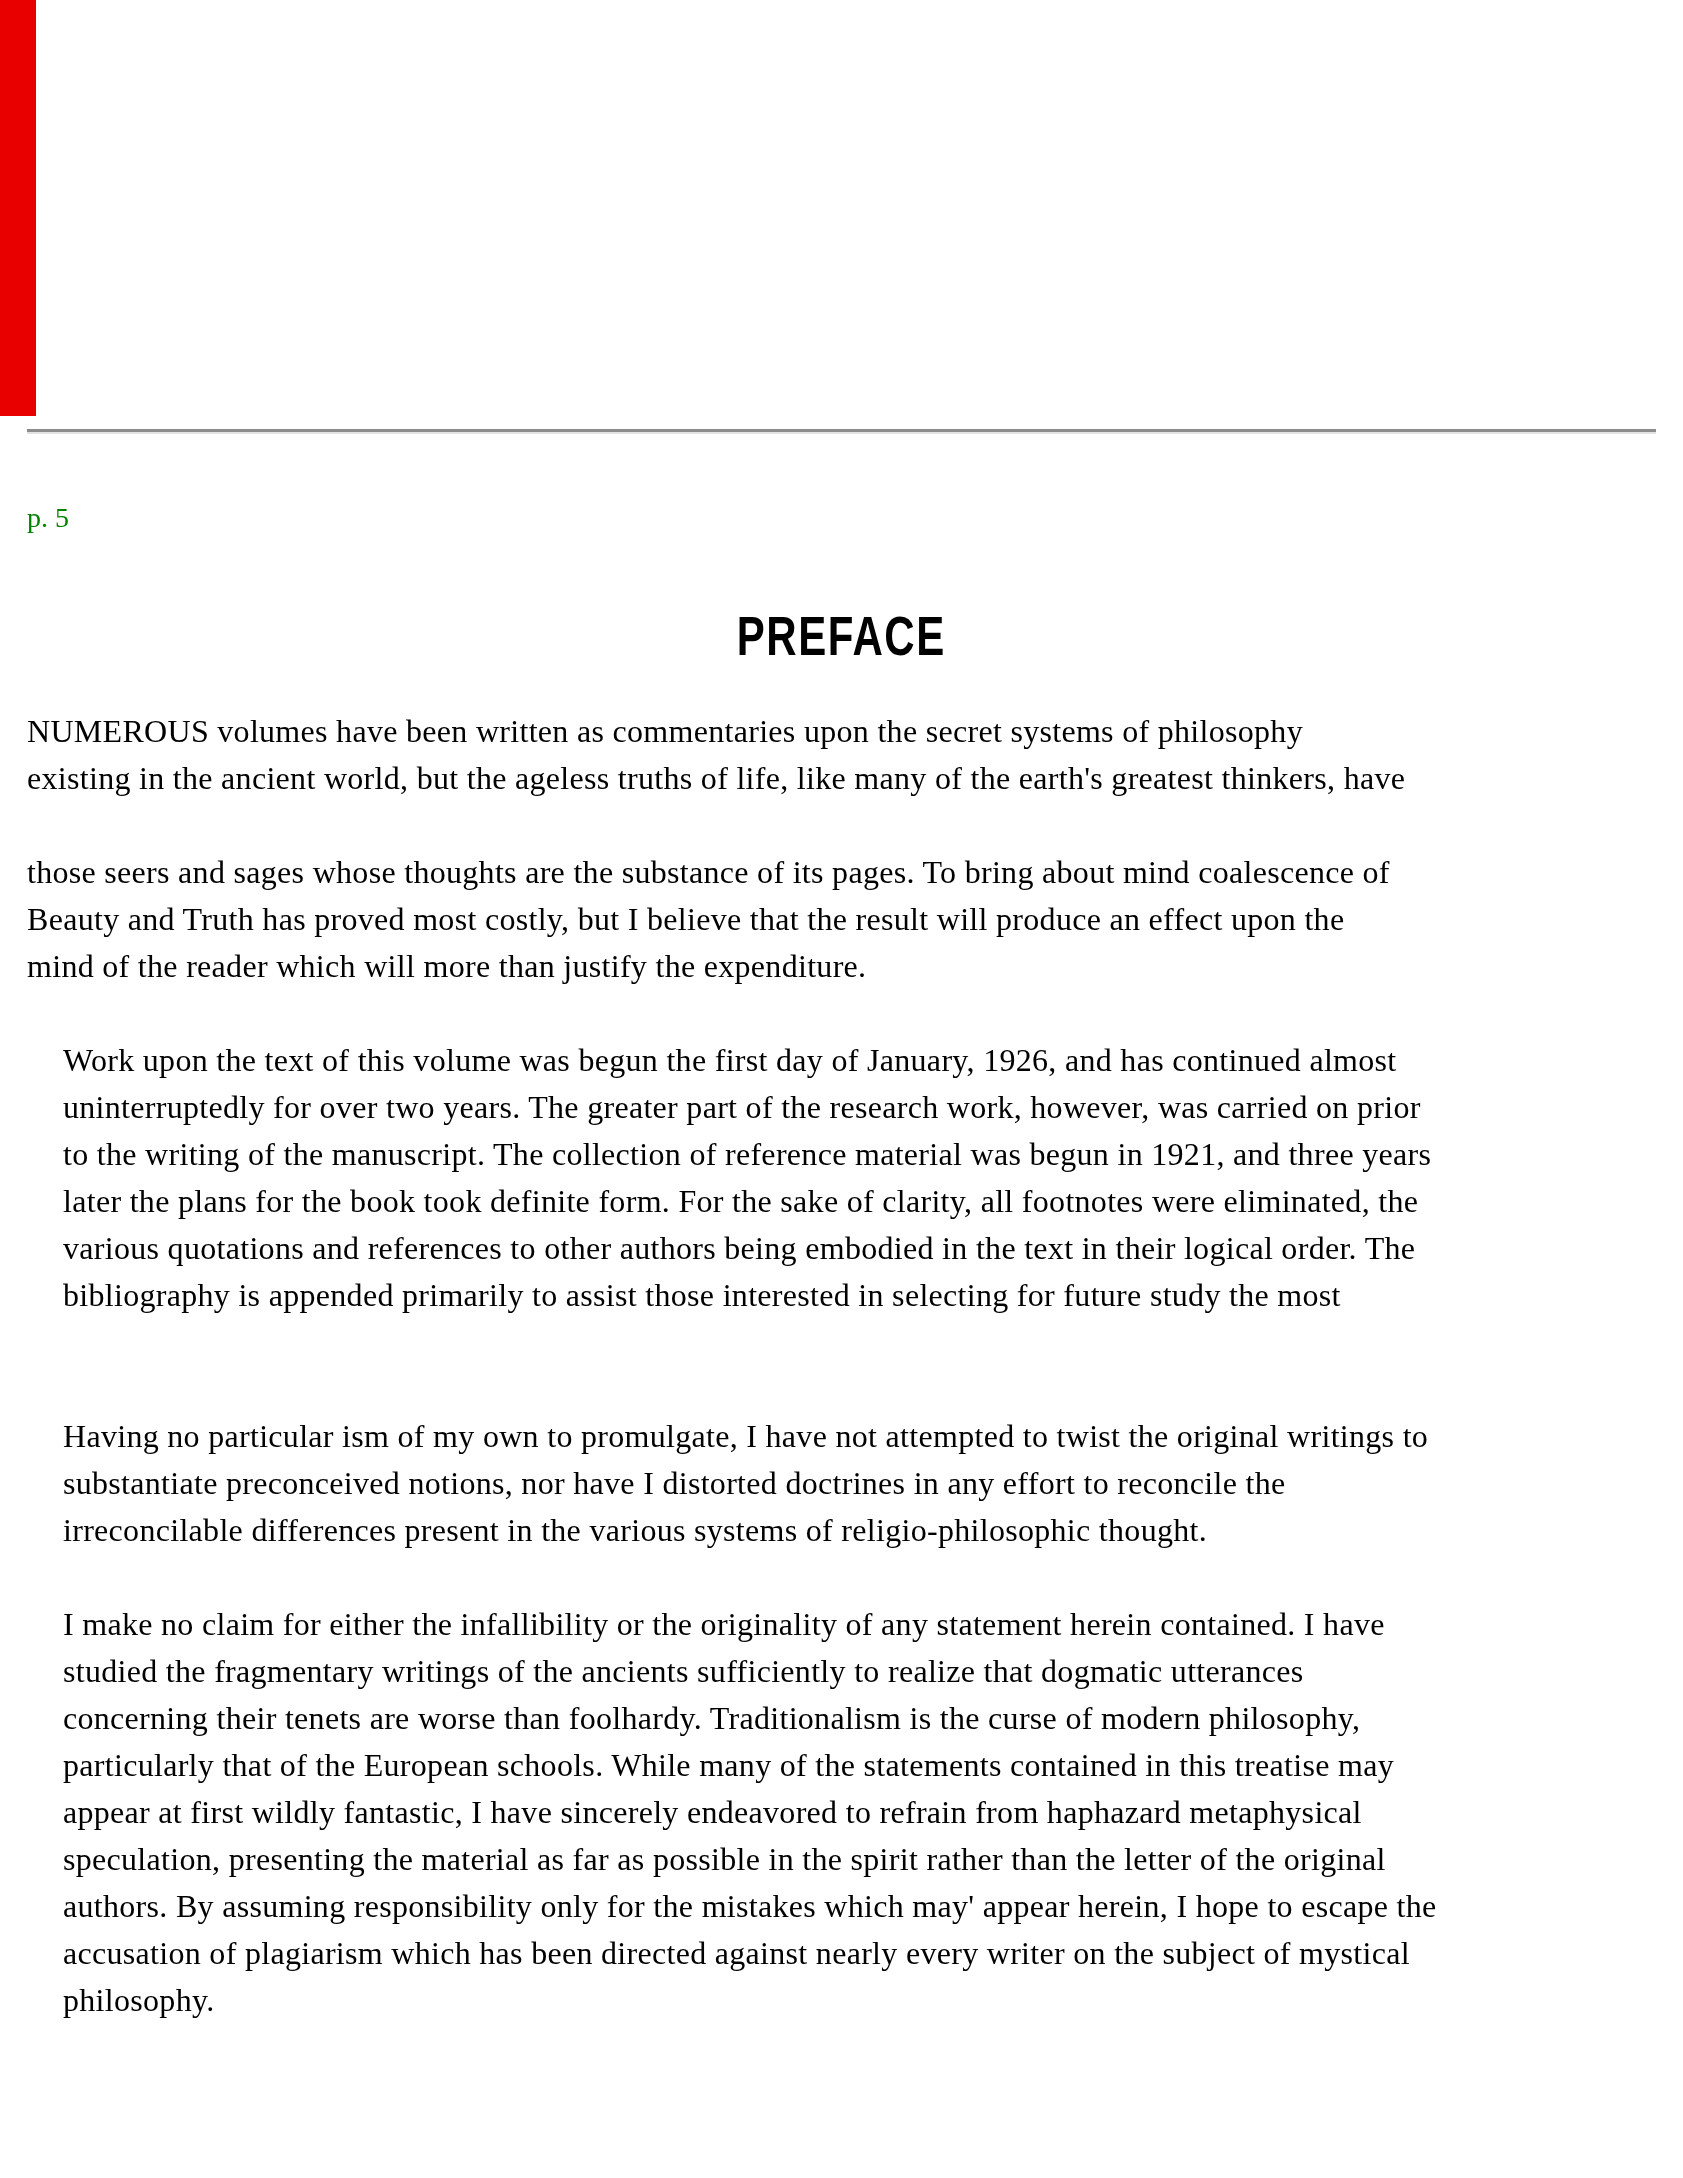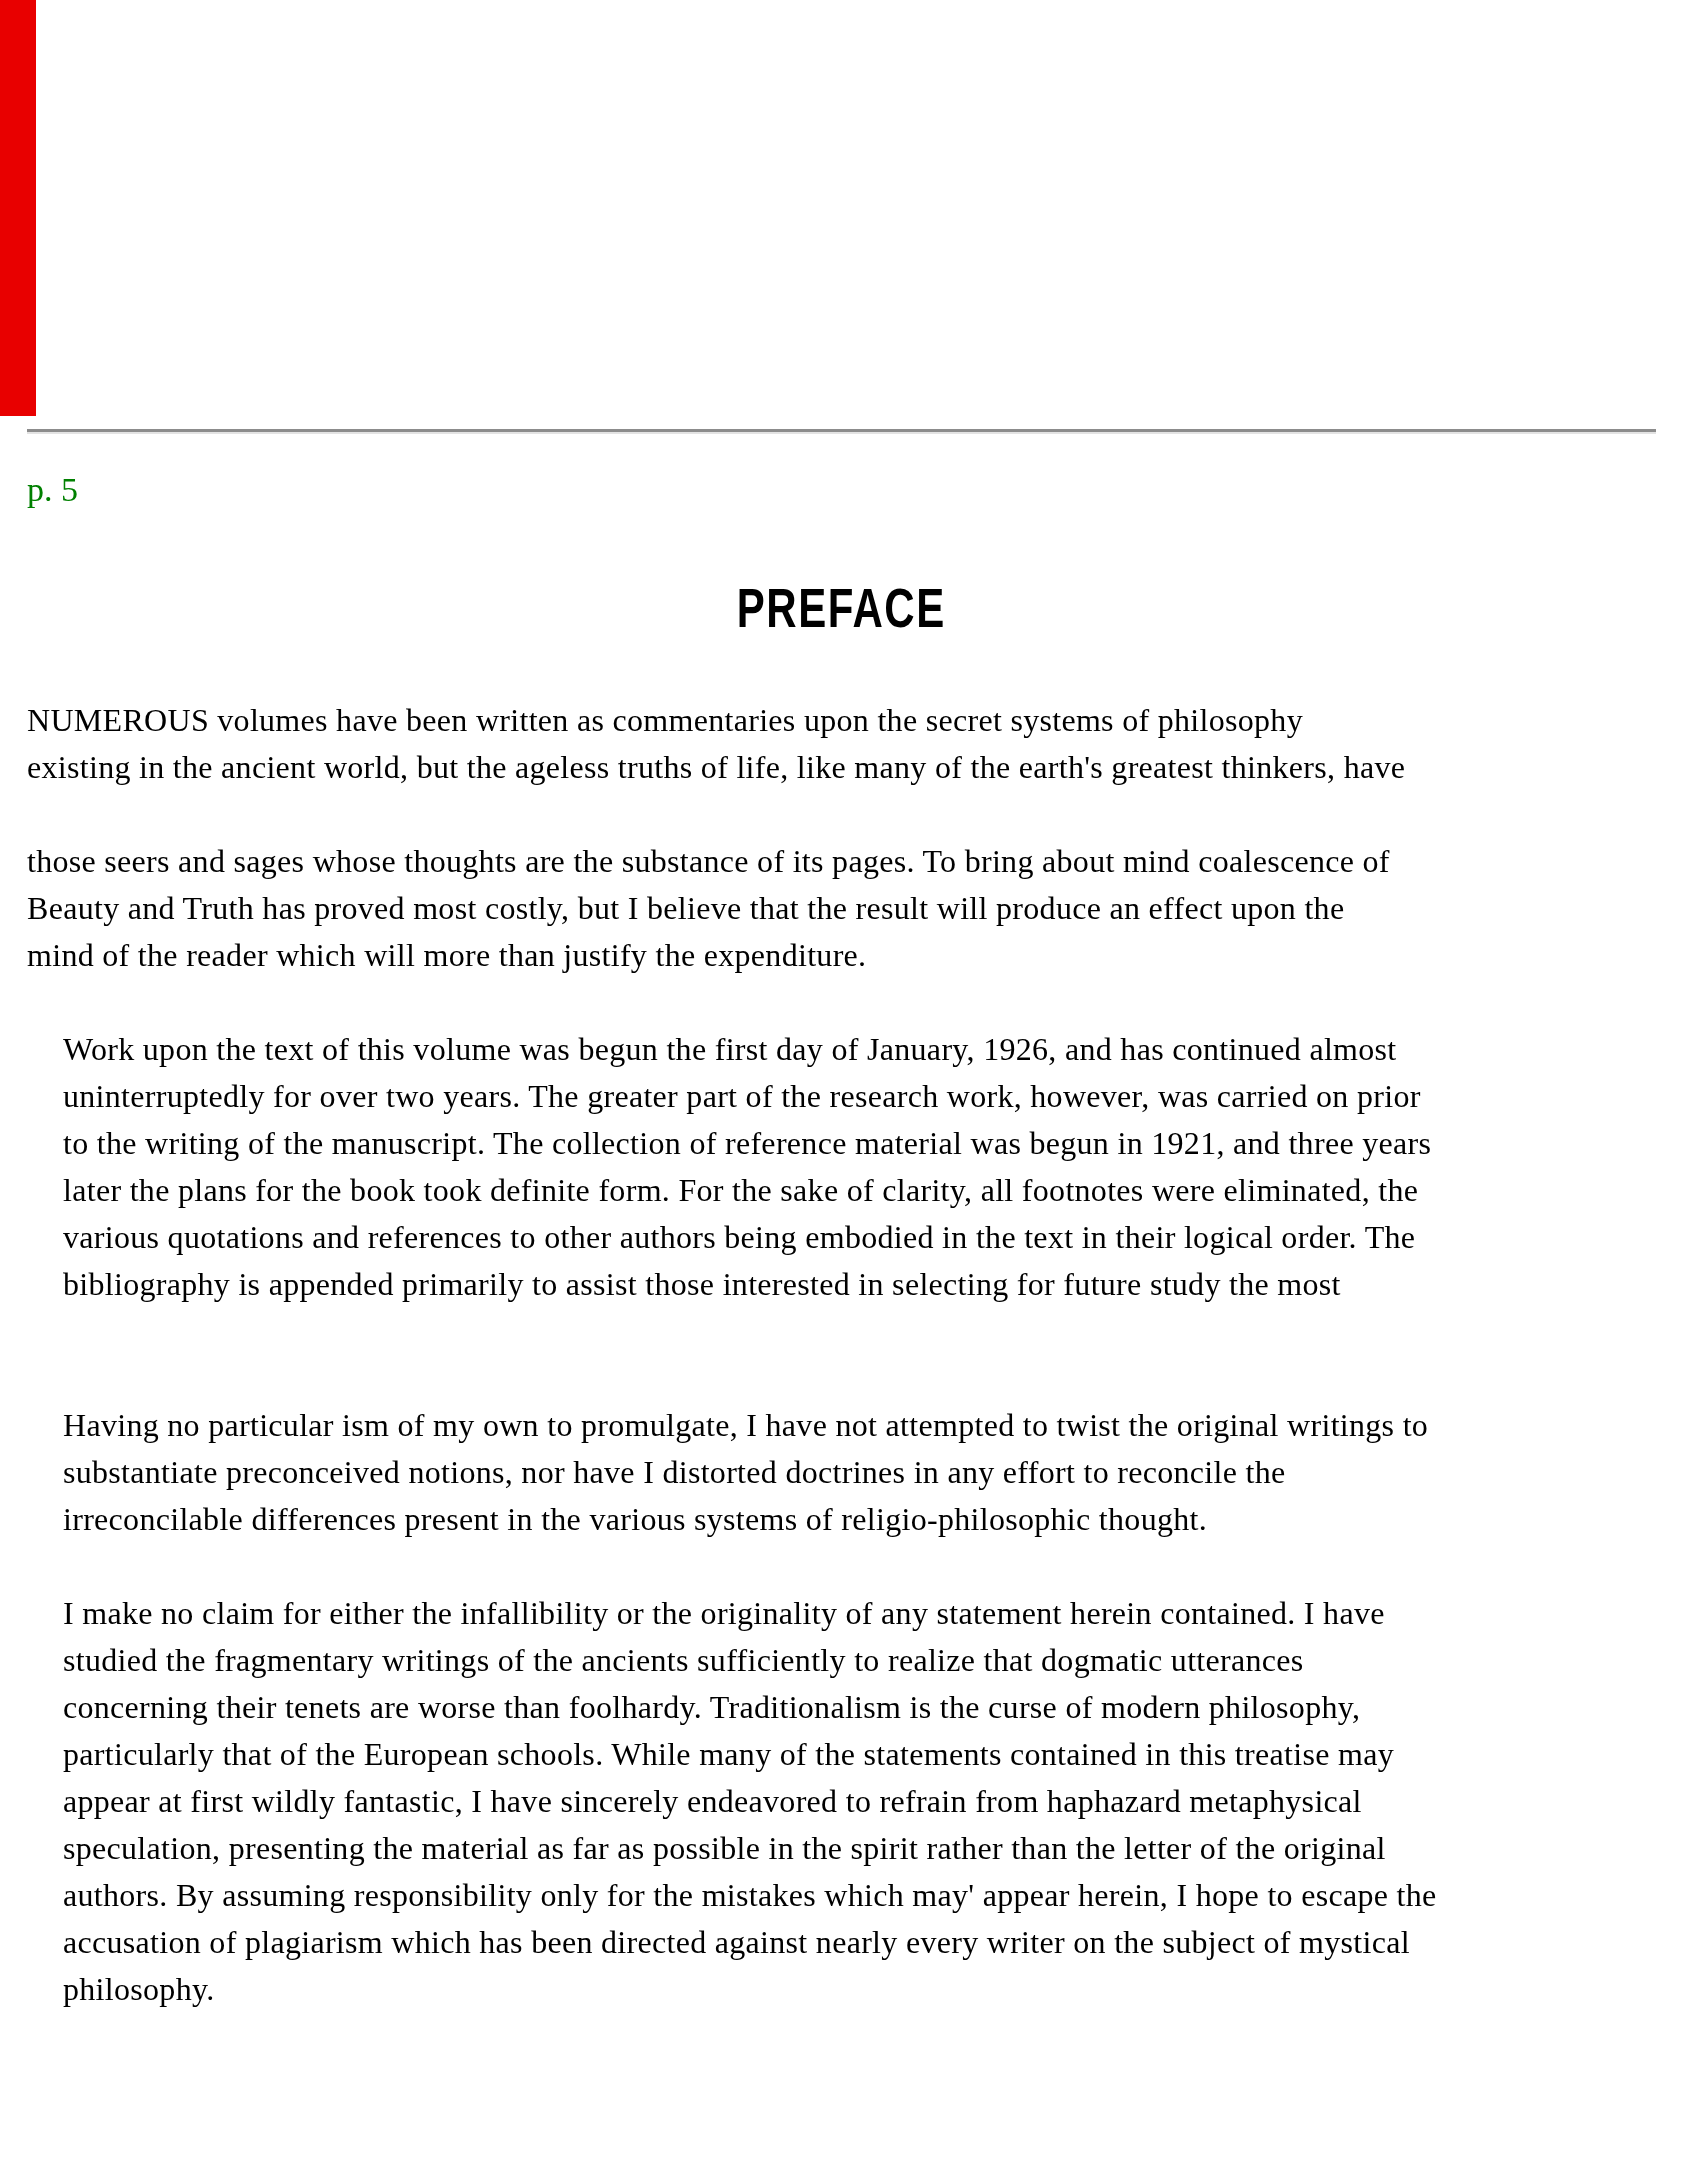--- a/index.html
+++ b/index.html
@@ -19,22 +19,22 @@
   }
   .content { padding: 0 27px; }
   .rule {
     margin: 429px 0 0 0;
     border: 0;
     border-top: 3px solid #8c8c8c;
     border-bottom: 2px solid #e3e3e3;
     height: 0;
   }
   .pageno {
-    margin-top: 36px;
-    font-size: 34px;
+    margin-top: 64px;
+    font-size: 28px;
     line-height: 39px;
     color: #008000;
   }
   .title {
     margin: 51px 0 0 0;
     text-align: center;
     font-family: "Liberation Sans", sans-serif;
     font-weight: 700;
     font-size: 56px;
     line-height: 96px;
@@ -48,21 +48,21 @@
   }
   .para {
     margin: 0;
     font-size: 32px;
     line-height: 47px;
     letter-spacing: 0.3px;
     color: #000000;
   }
   .para + .para { margin-top: 47px; margin-left: 36px; }
   .para .line { white-space: pre; }
-  .first-para { margin-top: 41px; }
+  .first-para { margin-top: 24px; }
 </style>
 </head>
 <body>
 
 <div class="page">
 
   <div class="red-bar"></div>
 
   <div class="content">
 

